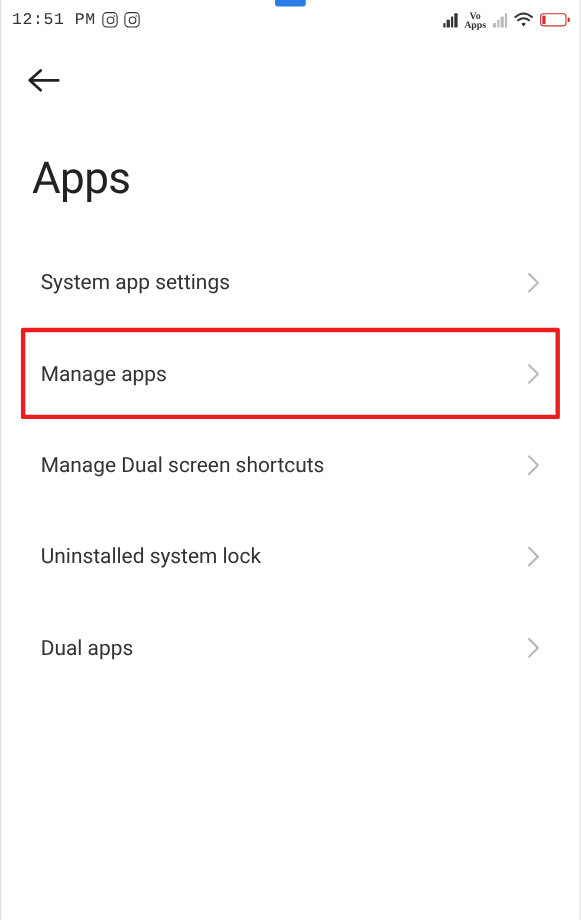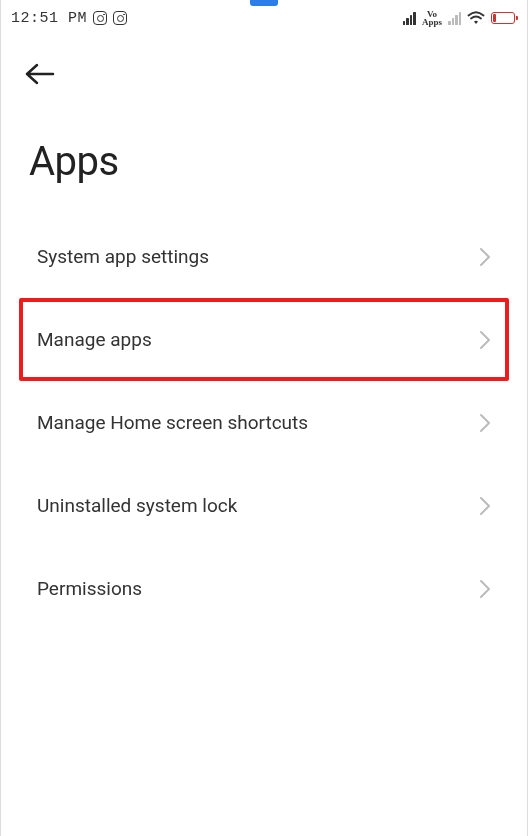--- a/index.html
+++ b/index.html
@@ -224,41 +224,41 @@
   <div class="list-item highlight">
     <span class="list-label">Manage apps</span>
     <span class="chevron">
       <svg width="12" height="20" viewBox="0 0 12 20">
           <path d="M2 2 L10 10 L2 18" stroke="#bbb" stroke-width="2" fill="none" stroke-linecap="round" stroke-linejoin="round"></path>
         </svg>
     </span>
   </div>
 
   <div class="list-item">
-    <span class="list-label">Manage Home screen shortcuts</span>
+    <span class="list-label">Manage Dual screen shortcuts</span>
     <span class="chevron">
       <svg width="12" height="20" viewBox="0 0 12 20">
           <path d="M2 2 L10 10 L2 18" stroke="#bbb" stroke-width="2" fill="none" stroke-linecap="round" stroke-linejoin="round"></path>
         </svg>
     </span>
   </div>
 
   <div class="list-item">
     <span class="list-label">Uninstalled system lock</span>
     <span class="chevron">
       <svg width="12" height="20" viewBox="0 0 12 20">
           <path d="M2 2 L10 10 L2 18" stroke="#bbb" stroke-width="2" fill="none" stroke-linecap="round" stroke-linejoin="round"></path>
         </svg>
     </span>
   </div>
 
-
-  <div class="list-item">
-    <span class="list-label">Permissions</span>
-    <span class="chevron">
-      <svg width="12" height="20" viewBox="0 0 12 20">
-          <path d="M2 2 L10 10 L2 18" stroke="#bbb" stroke-width="2" fill="none" stroke-linecap="round" stroke-linejoin="round"></path>
-        </svg>
-    </span>
-  </div>
+  <div class="list-item">
+    <span class="list-label">Dual apps</span>
+    <span class="chevron">
+      <svg width="12" height="20" viewBox="0 0 12 20">
+          <path d="M2 2 L10 10 L2 18" stroke="#bbb" stroke-width="2" fill="none" stroke-linecap="round" stroke-linejoin="round"></path>
+        </svg>
+    </span>
+  </div>
+
 
 
 </div>
 
 </body></html>

